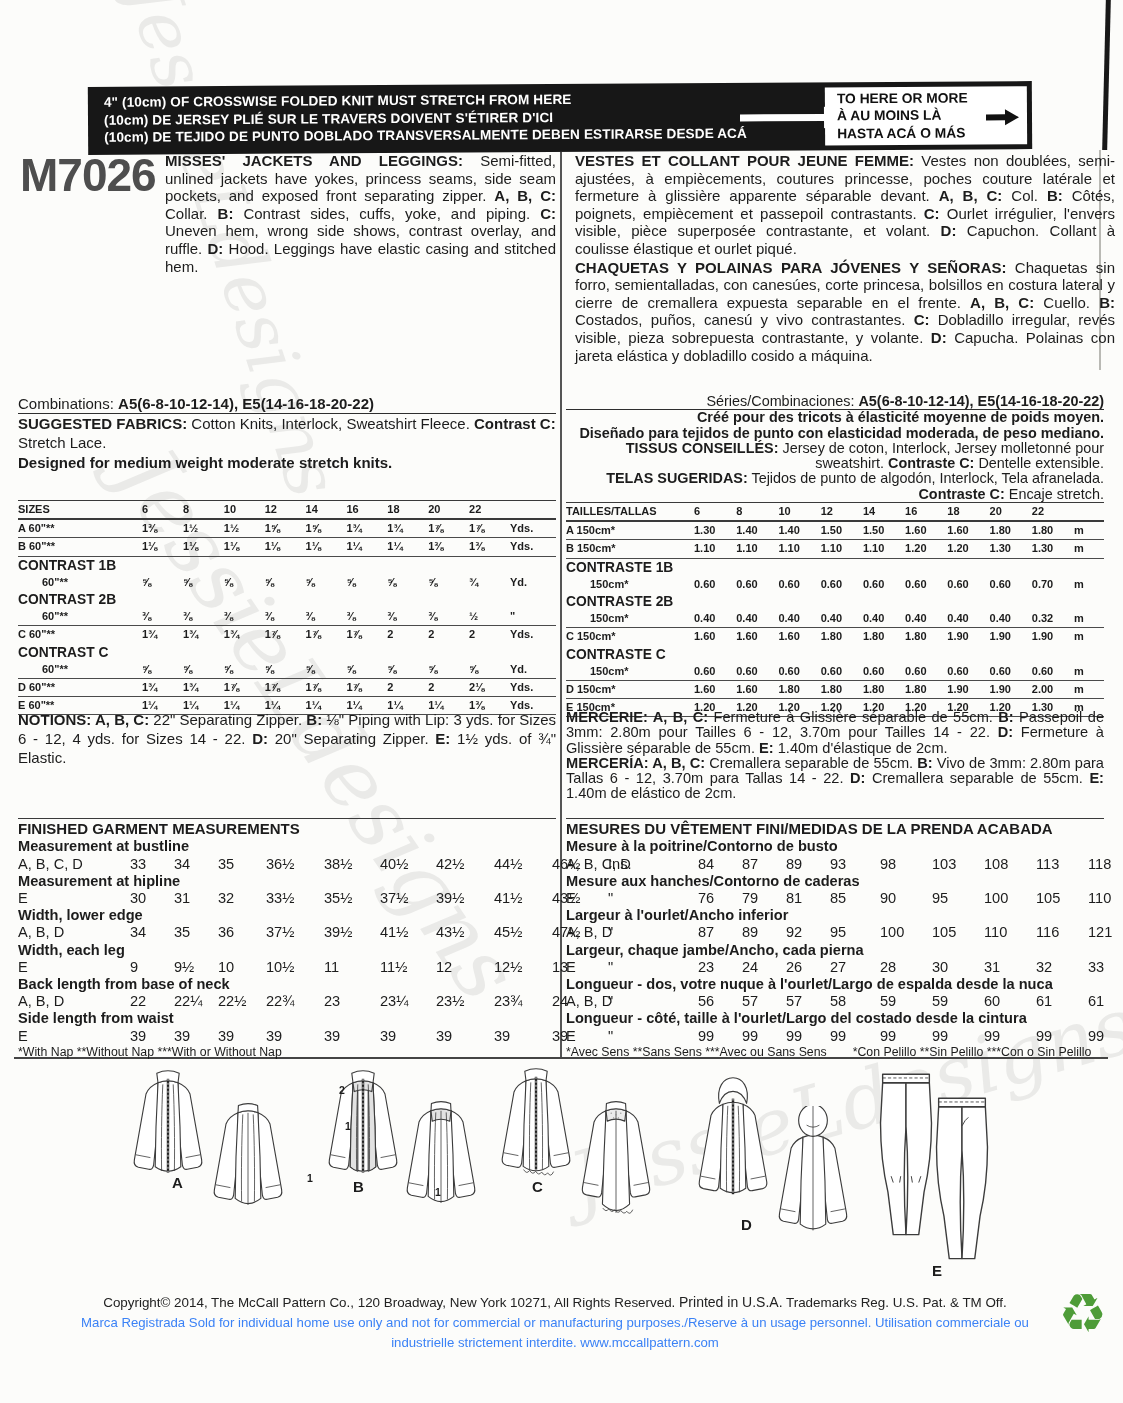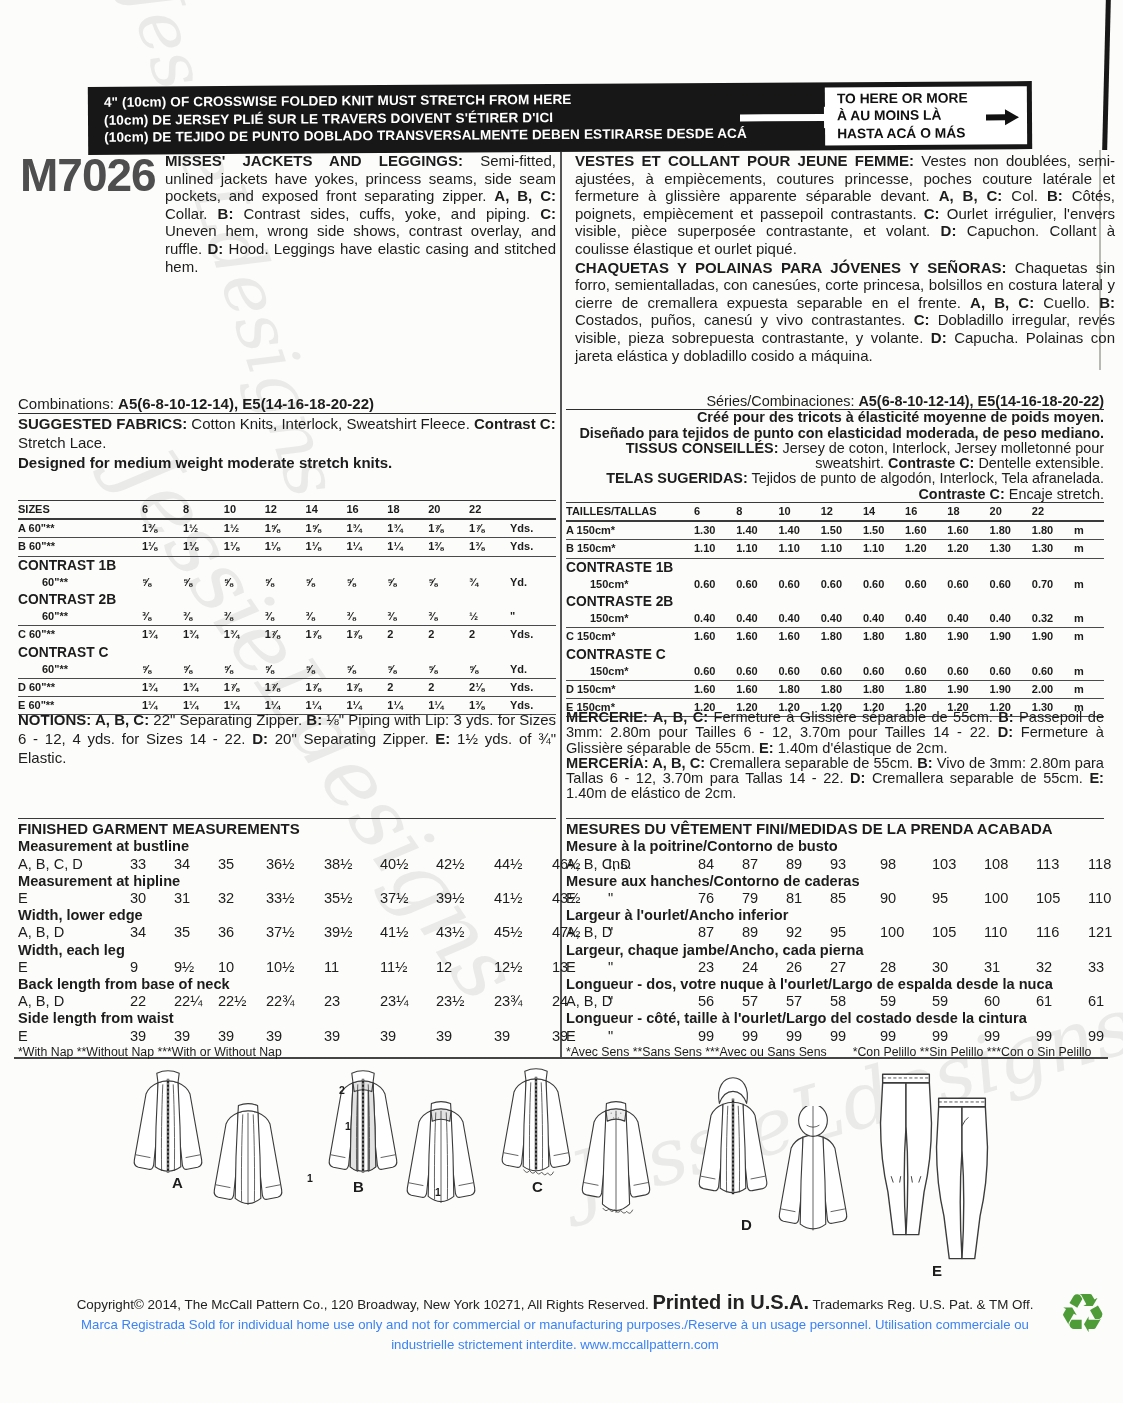--- a/index.html
+++ b/index.html
@@ -61,21 +61,21 @@
   .fn{position:absolute;top:893px;left:0;font-size:12.3px;line-height:14px;white-space:nowrap;}
   .fn .gap{display:inline-block;width:26px;}
   
   .fig{position:absolute;z-index:1;}
   .fig svg{position:absolute;}
   .g-label{position:absolute;font-weight:700;font-size:15px;}
   .pnum{position:absolute;font-weight:700;font-size:10.5px;}
   
   .footer{position:absolute;left:30px;width:1050px;top:1292px;text-align:center;z-index:1;}
   .footer-l1{font-size:13.4px;line-height:21px;color:#222;}
-  .footer-l1 .big{font-size:20px;font-weight:bold;}
+  .footer-l1 .big{font-size:14px;}
   .footer-l2,.footer-l3{font-size:13.2px;line-height:20px;color:#3b82f6;}
   .recycle{position:absolute;right:16px;top:1286px;font-size:54px;color:#4e9c38;line-height:1;}
 </style>
 </head>
 <body>
 
 <div class="page">
 
   <div class="wm" style="left:190px;top:-30px;font-size:72px;transform:rotate(72deg);transform-origin:left top;">JessieLdesigns</div>
   <div class="wm" style="left:180px;top:430px;font-size:86px;transform:rotate(56deg);transform-origin:left top;">JessieLdesigns</div>

